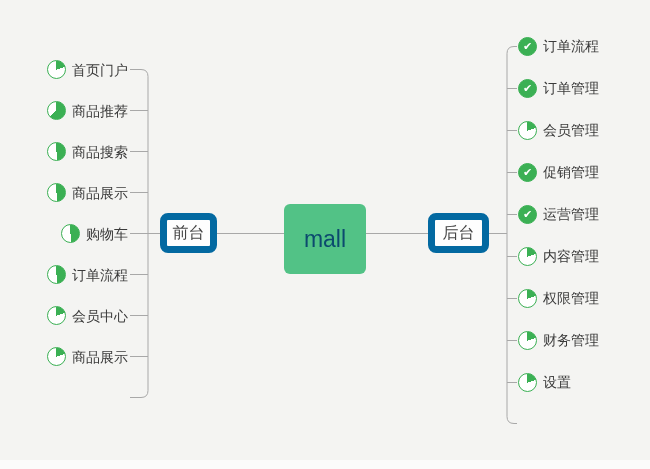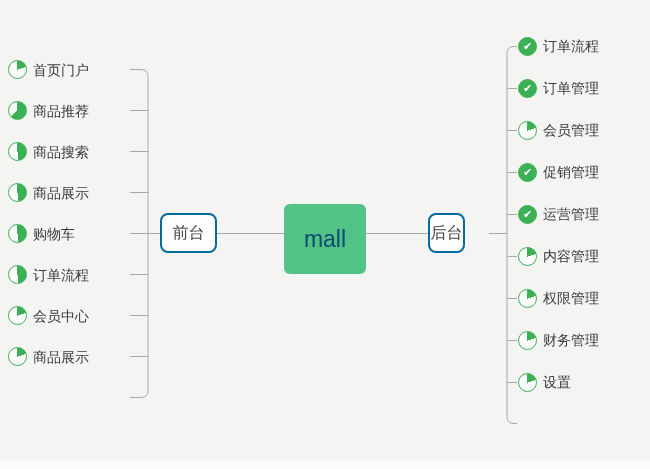--- a/index.html
+++ b/index.html
@@ -19,21 +19,21 @@
   }
   .canvas-edge{
     position:absolute;left:0;bottom:0;width:650px;height:9px;
     background:#fbfbfa;
   }
   svg.connectors{position:absolute;left:0;top:0;pointer-events:none;}
 
   
   .col{position:absolute;display:flex;flex-direction:column;}
   .col-left{left:0;top:49px;width:128px;}
-  .col-left .row{height:41px;padding-left:8px;}
+  .col-left .row{justify-content:flex-end;height:41px;padding-left:8px;}
   .col-right{left:518px;top:25px;width:132px;}
   .col-right .row{justify-content:flex-start;height:42px;}
   .row{display:flex;align-items:center;gap:6px;cursor:pointer;}
   .lbl{font-size:14px;line-height:1;white-space:nowrap;}
 
   
   .pie{
     width:19px;height:19px;flex:0 0 19px;border-radius:50%;
     border:1.6px solid var(--green);
     background:#fff;
@@ -49,25 +49,25 @@
     position:absolute;display:flex;align-items:center;justify-content:center;
     cursor:pointer;
   }
   .node-root{
     left:284px;top:204px;width:82px;height:70px;
     background:var(--root-green);border-radius:6px;
     color:#0c4a6e;font-size:23px;
   }
   .node-branch{
     top:213px;height:40px;
-    background:#fefefe;border:2px solid #0369a1;border-radius:8px;
+    background:#fefefe;border:7px solid #0369a1;border-radius:8px;
     color:#454545;font-size:16px;
   }
   .node-front{left:160px;width:57px;}
-  .node-back{left:428px;width:37px;}
+  .node-back{left:428px;width:61px;}
 </style>
 </head>
 <body>
 
 <svg class="connectors" width="650" height="469" viewBox="0 0 650 469">
   <g stroke="#a8a8a8" stroke-width="1" fill="none">
 
     <path d="M130 69.5 H141 Q148 69.5 148 76.5 V390.5 Q148 397.5 141 397.5 H130"></path>
     <path d="M130 110.5 H148 M130 151.5 H148 M130 192.5 H148 M130 274.5 H148 M130 315.5 H148 M130 356.5 H148"></path>
     <path d="M130 233.5 H160"></path>

